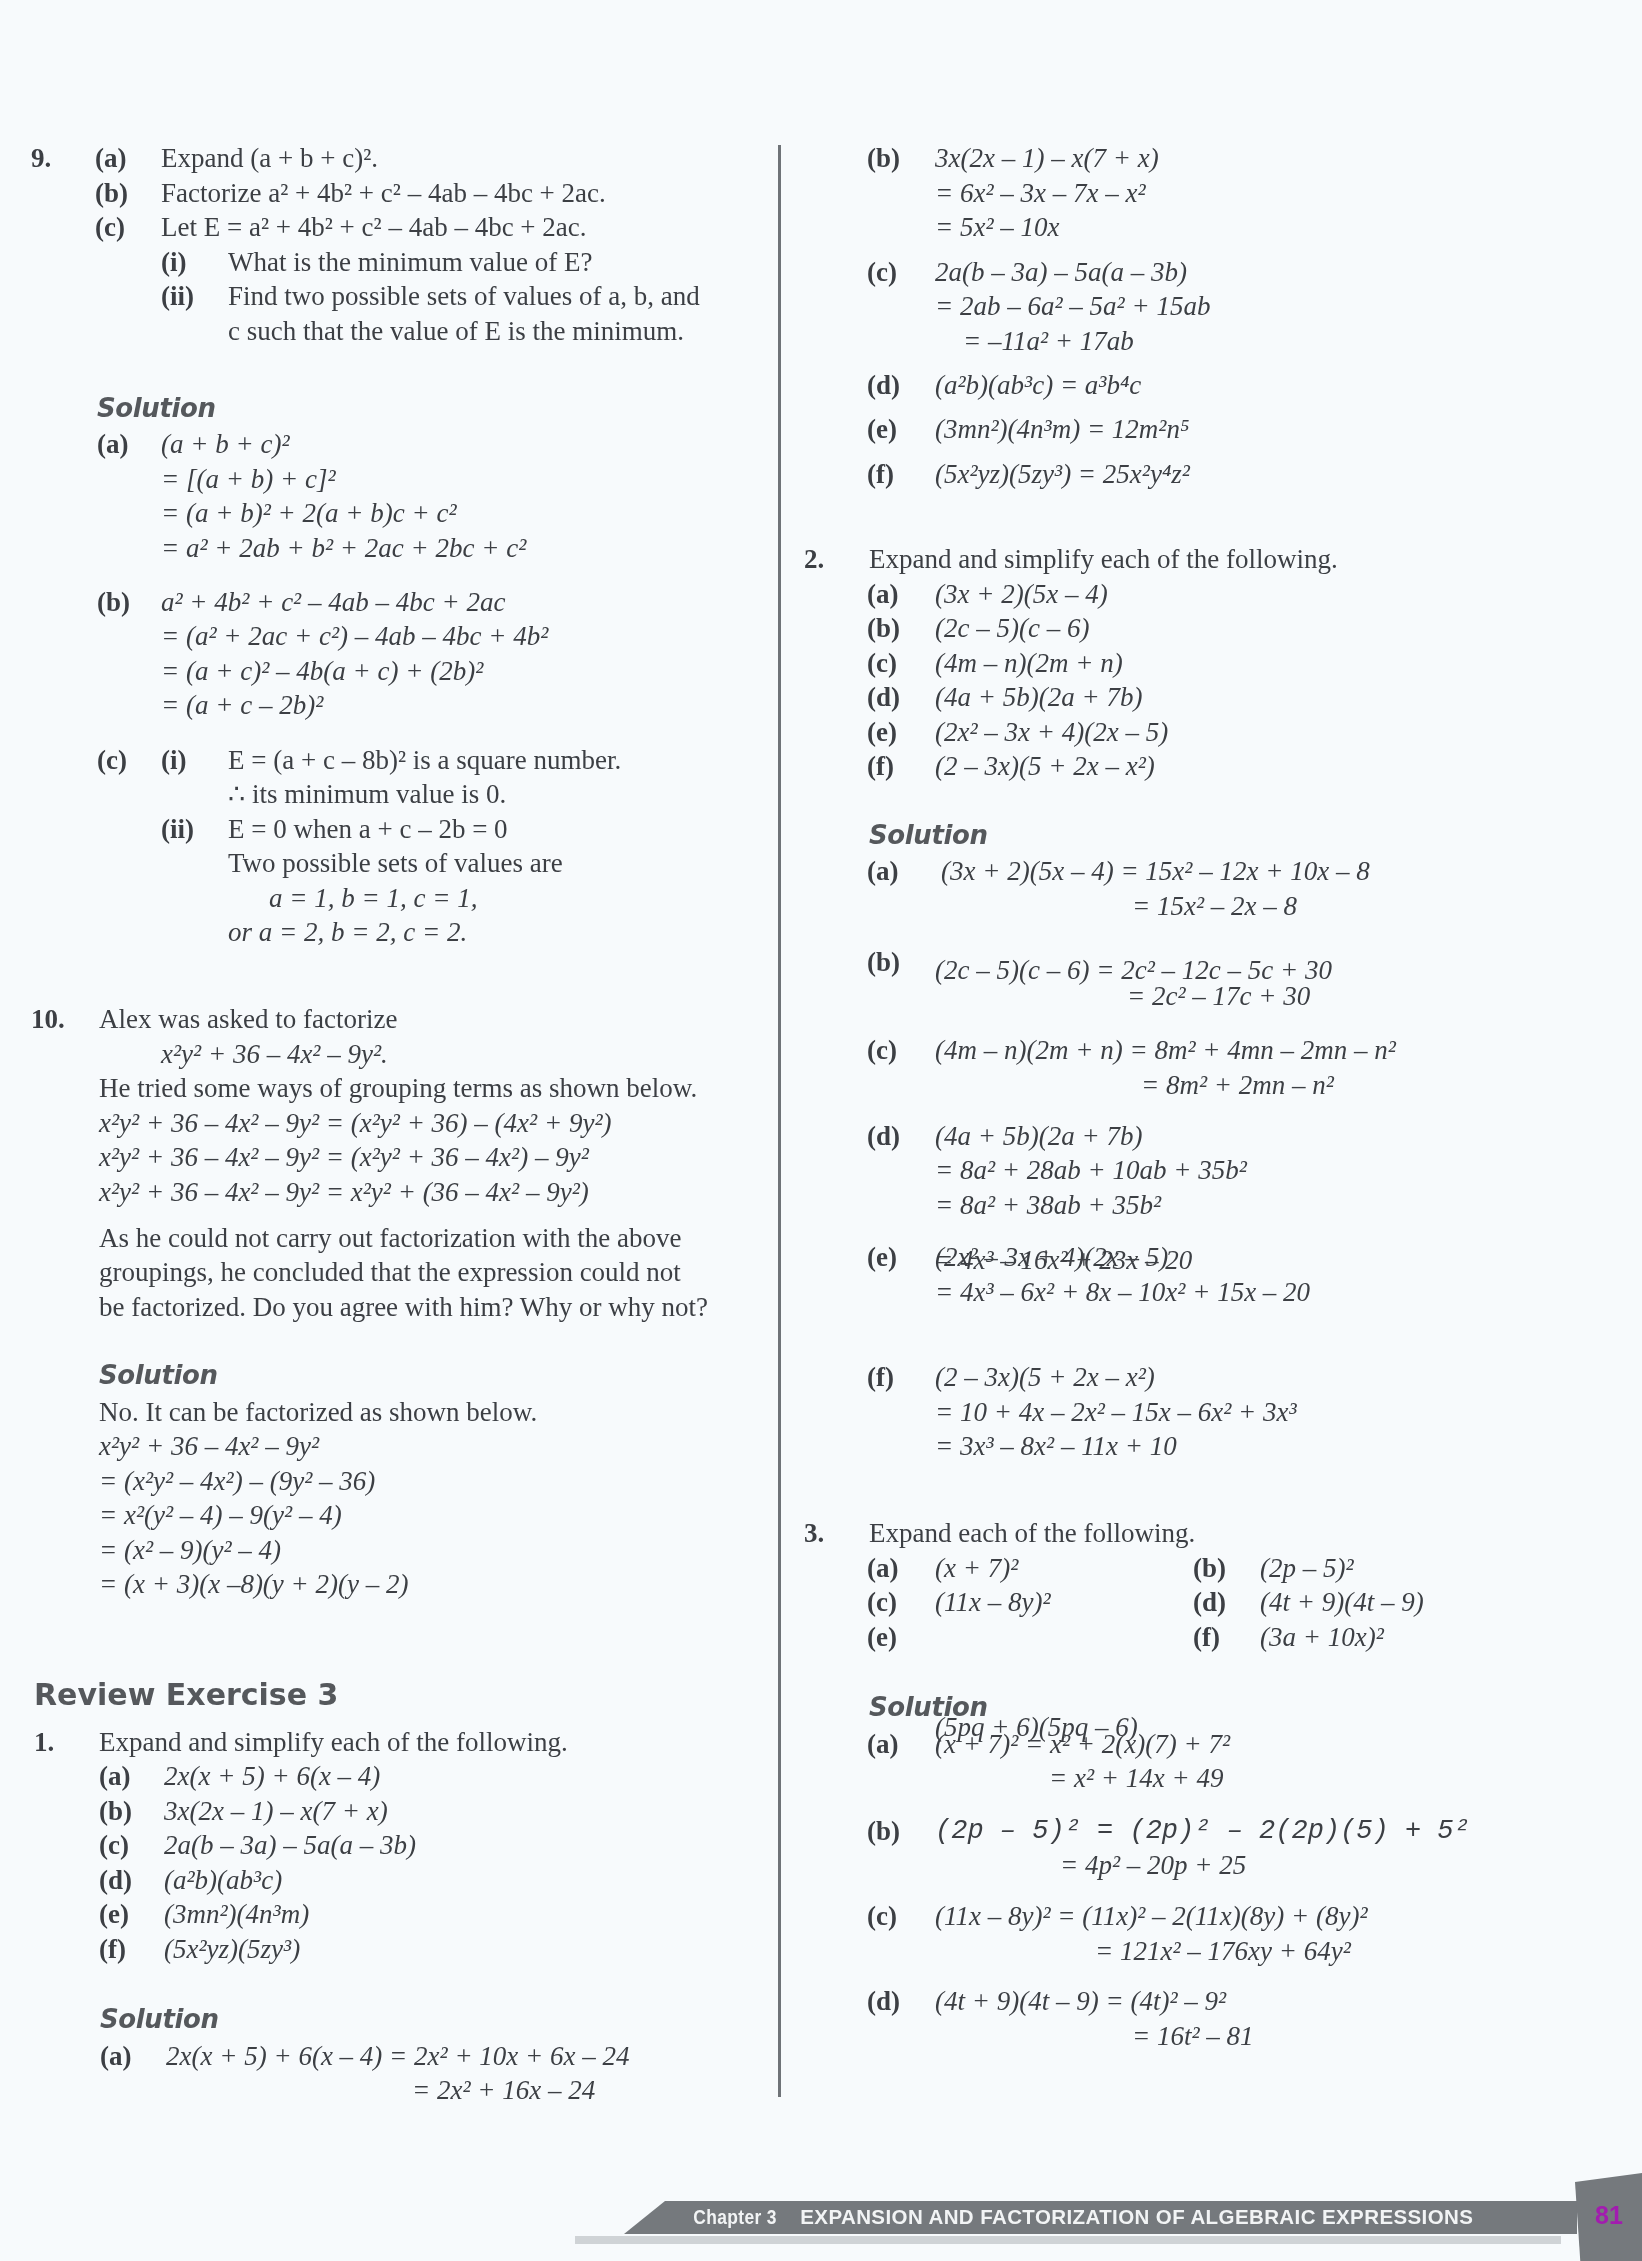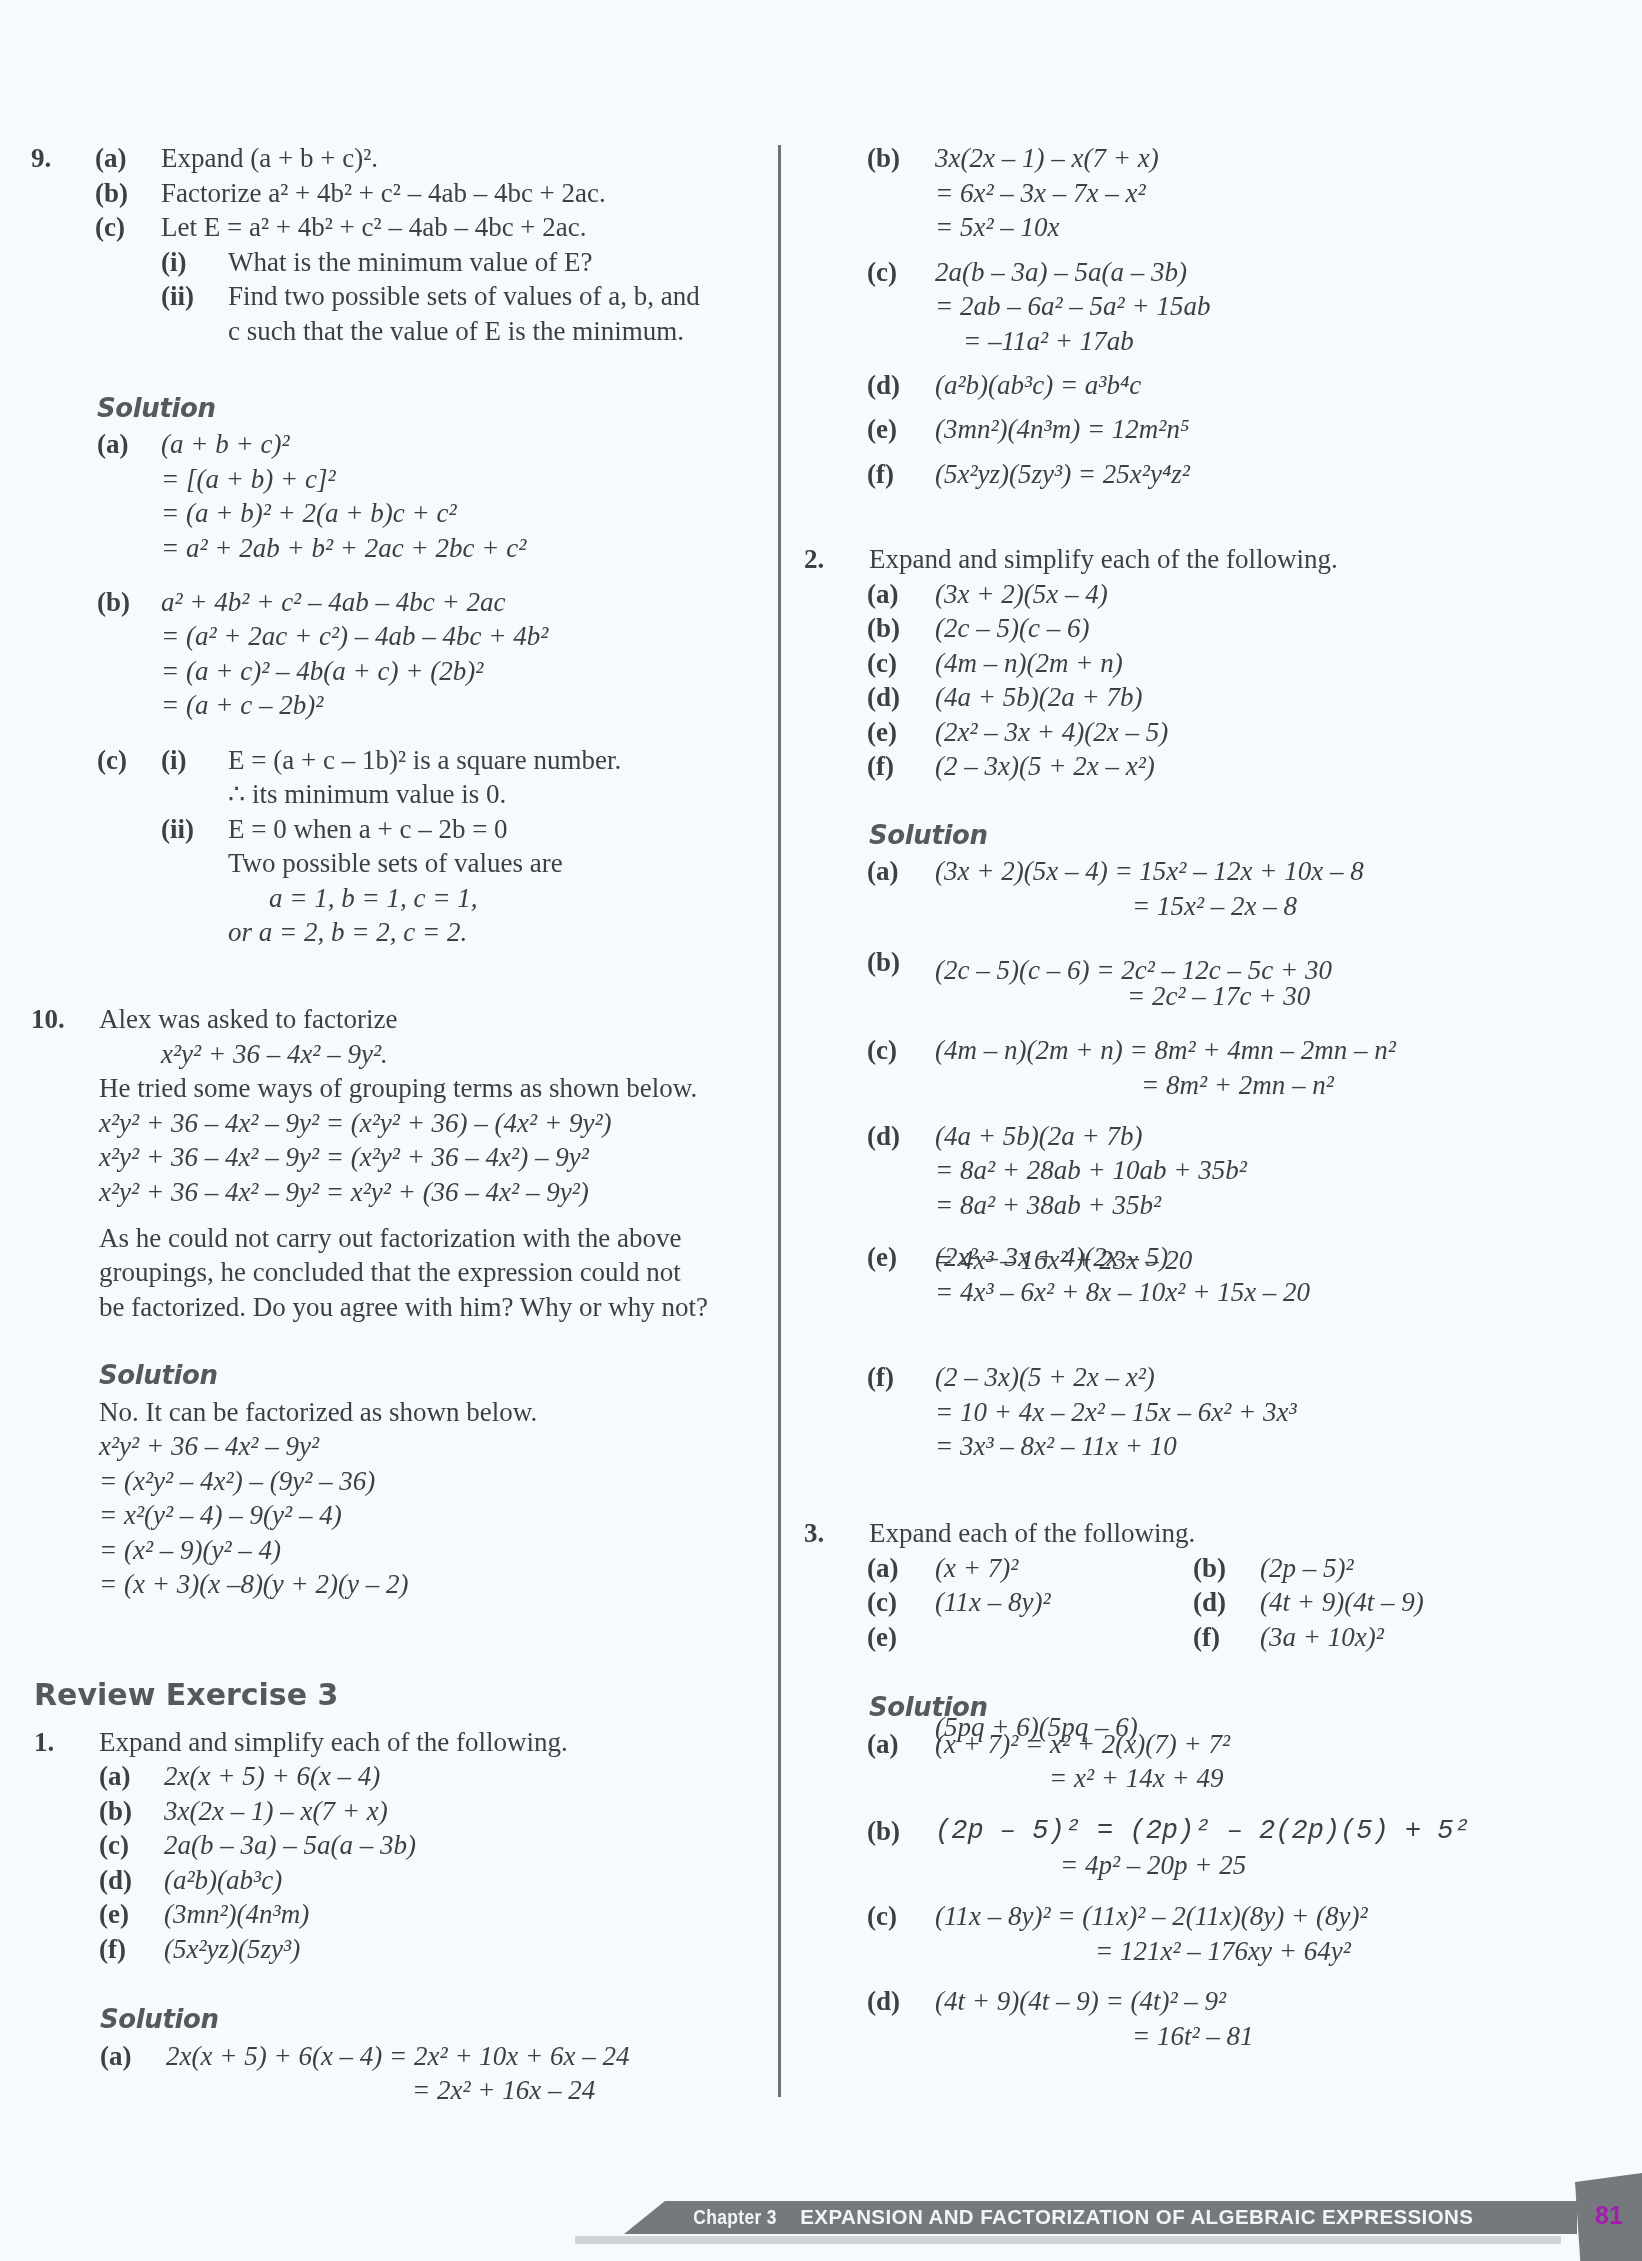--- a/index.html
+++ b/index.html
@@ -83,21 +83,21 @@
       <span class="line m" style="left:161px;top:531px;">= a² + 2ab + b² + 2ac + 2bc + c²</span>
 
       <span class="line lbl" style="left:97px;top:585px;">(b)</span>
       <span class="line m" style="left:161px;top:585px;">a² + 4b² + c² – 4ab – 4bc + 2ac</span>
       <span class="line m" style="left:161px;top:619px;">= (a² + 2ac + c²) – 4ab – 4bc + 4b²</span>
       <span class="line m" style="left:161px;top:654px;">= (a + c)² – 4b(a + c) + (2b)²</span>
       <span class="line m" style="left:161px;top:688px;">= (a + c – 2b)²</span>
 
       <span class="line lbl" style="left:97px;top:743px;">(c)</span>
       <span class="line lbl" style="left:161px;top:743px;">(i)</span>
-      <span class="line" style="left:228px;top:743px;">E = (a + c – 1b)² is a square number.</span>
+      <span class="line" style="left:228px;top:743px;">E = (a + c – 8b)² is a square number.</span>
       <span class="line" style="left:228px;top:777px;">∴ its minimum value is 0.</span>
       <span class="line lbl" style="left:161px;top:812px;">(ii)</span>
       <span class="line" style="left:228px;top:812px;">E = 0 when a + c – 2b = 0</span>
       <span class="line" style="left:228px;top:846px;">Two possible sets of values are</span>
       <span class="line m" style="left:269px;top:881px;">a = 1, b = 1, c = 1,</span>
       <span class="line m" style="left:228px;top:915px;">or  a = 2, b = 2, c = 2.</span>
     </div>
 
     <div>
       <span class="line num" style="left:31px;top:1002px;">10.</span>
@@ -179,21 +179,21 @@
       <span class="line lbl" style="left:78px;top:680px;">(d)</span>
       <span class="line m" style="left:146px;top:680px;">(4a + 5b)(2a + 7b)</span>
       <span class="line lbl" style="left:78px;top:715px;">(e)</span>
       <span class="line m" style="left:146px;top:715px;">(2x² – 3x + 4)(2x – 5)</span>
       <span class="line lbl" style="left:78px;top:749px;">(f)</span>
       <span class="line m" style="left:146px;top:749px;">(2 – 3x)(5 + 2x – x²)</span>
 
       <span class="sol-head" style="left:80px;top:820px;">Solution</span>
 
       <span class="line lbl" style="left:78px;top:854px;">(a)</span>
-      <span class="line m" style="left:146px;top:854px;">(3x + 2)(5x – 4) = 15x² – 12x + 10x – 8</span>
+      <span class="line m" style="left:152px;top:854px;">(3x + 2)(5x – 4) = 15x² – 12x + 10x – 8</span>
       <span class="line m" style="left:343px;top:889px;">= 15x² – 2x – 8</span>
 
       <span class="line lbl" style="left:78px;top:945px;">(b)</span>
       <span class="line m" style="left:146px;top:945px;margin-top:8px;">(2c – 5)(c – 6) = 2c² – 12c – 5c + 30</span>
       <span class="line m" style="left:338px;top:979px;">= 2c² – 17c + 30</span>
 
       <span class="line lbl" style="left:78px;top:1033px;">(c)</span>
       <span class="line m" style="left:146px;top:1033px;">(4m – n)(2m + n) = 8m² + 4mn – 2mn – n²</span>
       <span class="line m" style="left:352px;top:1068px;">= 8m² + 2mn – n²</span>
 

